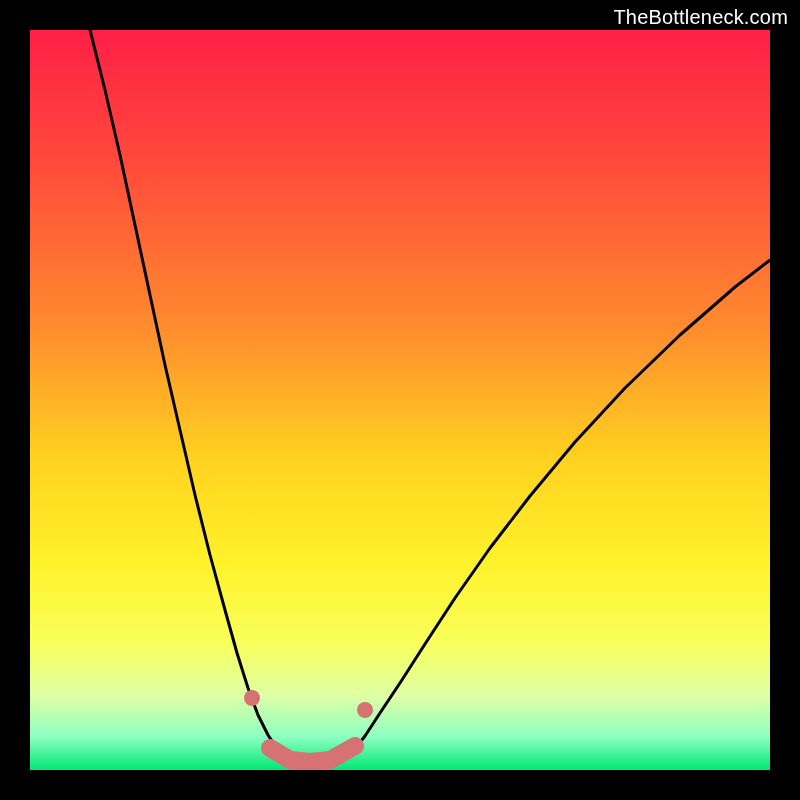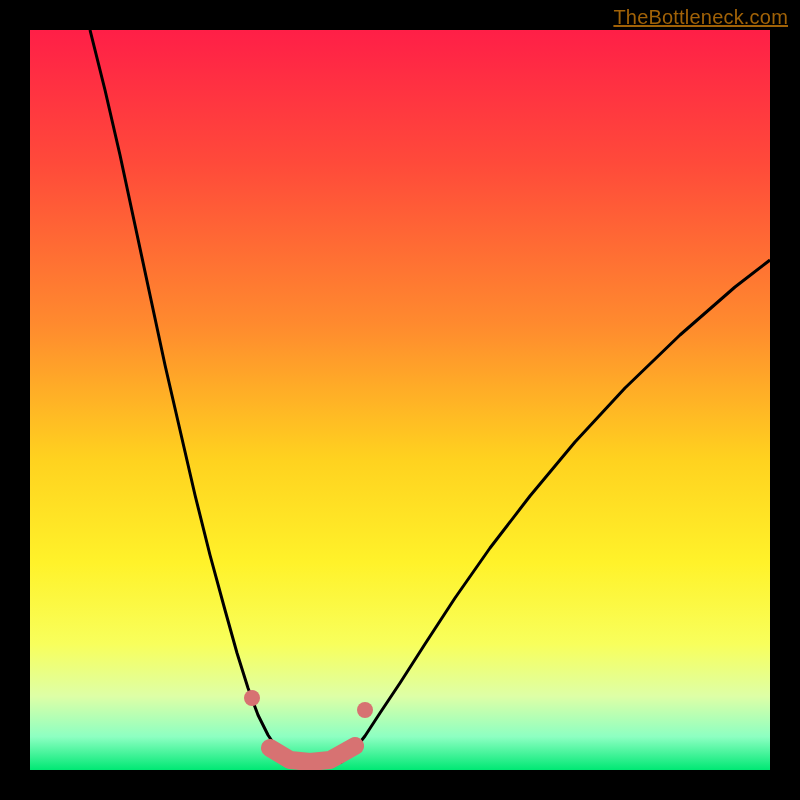--- a/index.html
+++ b/index.html
@@ -29,26 +29,25 @@
   }
   .plot svg {
     display: block;
     width: 740px;
     height: 740px;
   }
   .watermark {
     position: absolute;
     top: 6px;
     right: 12px;
-    color: #a16207;
+    color: #ffffff;
     font-size: 20px;
     font-weight: 400;
     letter-spacing: 0.2px;
     user-select: none;
-    text-decoration: underline;
   }
 </style>
 </head>
 <body>
 
 <div class="frame">
 
   <div class="watermark">TheBottleneck.com</div>
 
   <div class="plot">

